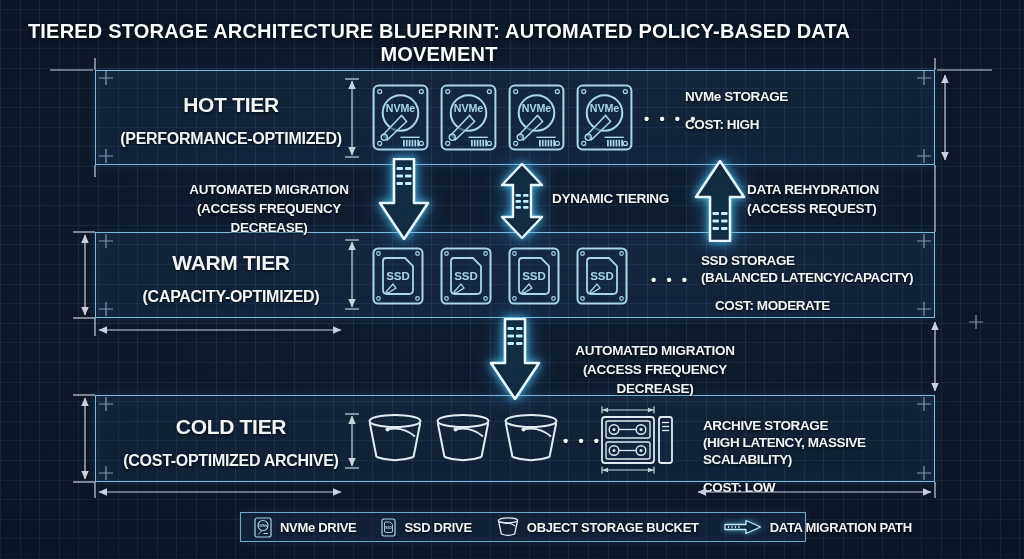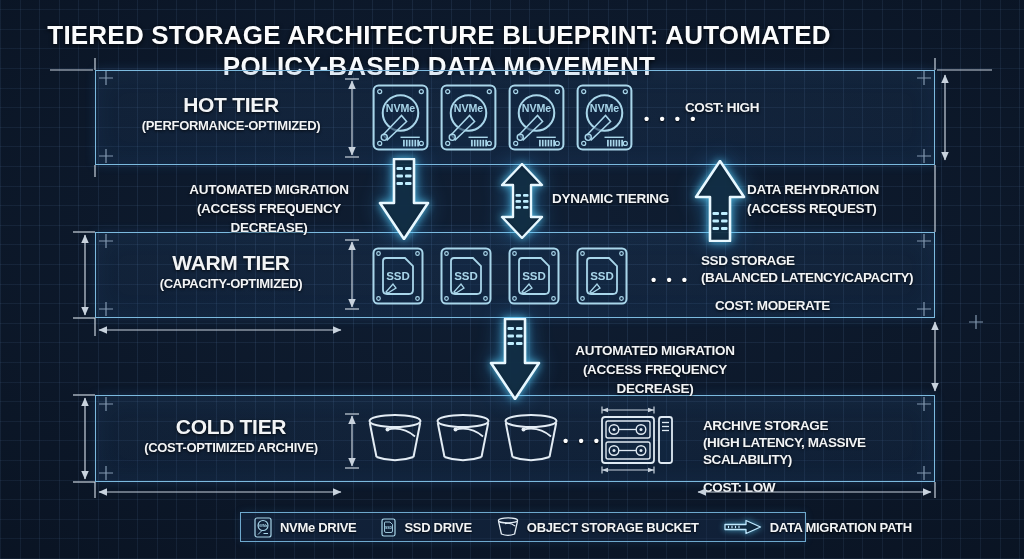--- a/index.html
+++ b/index.html
@@ -8,35 +8,35 @@
     position:relative; width:1024px; height:559px; overflow:hidden;
     font-family:"Liberation Sans", sans-serif; color:#f2f4f6;
     background-color:#0a1424;
     background-image:
       radial-gradient(130% 130% at 50% 42%, rgba(56,104,160,0.12) 0%, rgba(2,6,14,0.55) 100%),
       repeating-linear-gradient(90deg, rgba(116,156,208,0.15) 0 1px, transparent 1px 19.6px),
       repeating-linear-gradient(0deg, rgba(116,156,208,0.13) 0 1px, transparent 1px 19.6px);
   }
   .title {
     position:absolute; top:20px; left:0; width:878px; text-align:center;
-    font-size:26px; font-weight:bold; letter-spacing:0.2px; color:#fbfcfd;
+    font-size:20px; font-weight:bold; letter-spacing:0.2px; color:#fbfcfd;
     text-shadow:0 1px 4px rgba(0,0,0,0.85);
   }
   .tier {
     position:absolute; left:95px; width:840px;
     border:1.5px solid #7cbadf;
     background:linear-gradient(rgba(70,125,185,0.10), rgba(40,85,140,0.14));
     box-shadow:0 0 10px rgba(70,150,230,0.18), inset 0 0 26px rgba(60,130,200,0.10);
   }
   .tier-hot  { top:70px;  height:95px; }
   .tier-warm { top:232px; height:86px; }
   .tier-cold { top:395px; height:87px; }
   .tier-label { position:absolute; text-align:center; text-shadow:0 1px 3px rgba(0,0,0,0.8); }
   .tier-name { font-size:21px; font-weight:bold; letter-spacing:-0.3px; }
-  .tier-sub  { font-size:13px; font-weight:bold; letter-spacing:-0.3px; margin-top:1px; }
+  .tier-sub  { font-size:16px; font-weight:bold; letter-spacing:-0.3px; margin-top:13px; }
   .drive-row { position:absolute; display:flex; }
   .dots { position:absolute; font-size:15px; font-weight:bold; letter-spacing:3px; color:#fff; text-shadow:0 1px 2px rgba(0,0,0,0.8); }
   .info { position:absolute; font-weight:bold; font-size:13.5px; letter-spacing:-0.4px; line-height:1.25; text-shadow:0 1px 3px rgba(0,0,0,0.8); }
   .info .cost { margin-top:11px; }
   .info-warm .cost { margin-left:14px; }
   .flow-label { position:absolute; font-weight:bold; font-size:13.5px; letter-spacing:-0.3px; line-height:1.4; text-shadow:0 1px 3px rgba(0,0,0,0.85); }
   .flow-label.centered { text-align:center; }
   .flow-arrow { position:absolute; filter:drop-shadow(0 0 4px rgba(96,216,255,0.85)) drop-shadow(0 0 11px rgba(56,176,255,0.45)); }
   .overlay { position:absolute; left:0; top:0; pointer-events:none; }
   .legend {
@@ -132,20 +132,21 @@
         <rect x="30.5" y="55" width="1.7" height="6.5" fill="#a9d6ea"></rect>
           <rect x="33.3" y="55" width="1.7" height="6.5" fill="#a9d6ea"></rect>
           <rect x="36.1" y="55" width="1.7" height="6.5" fill="#a9d6ea"></rect>
           <rect x="38.9" y="55" width="1.7" height="6.5" fill="#a9d6ea"></rect>
           <rect x="41.7" y="55" width="1.7" height="6.5" fill="#a9d6ea"></rect>
           <rect x="44.5" y="55" width="1.7" height="6.5" fill="#a9d6ea"></rect>
       </svg>
     </div>
     <div class="dots" style="left:548px; top:39px;">• • • •</div>
     <div class="info" style="left:589px; top:18px;">
+      <div>NVMe STORAGE</div>
       <div class="cost">COST: HIGH</div>
     </div>
   </div>
 
   <div class="tier tier-warm">
     <div class="tier-label" style="left:15px; top:18px; width:240px;text-align:center;">
       <div class="tier-name">WARM TIER</div>
       <div class="tier-sub">(CAPACITY-OPTIMIZED)</div>
     </div>
     <div class="drive-row" style="left:276px; top:14px; gap:16px;">

